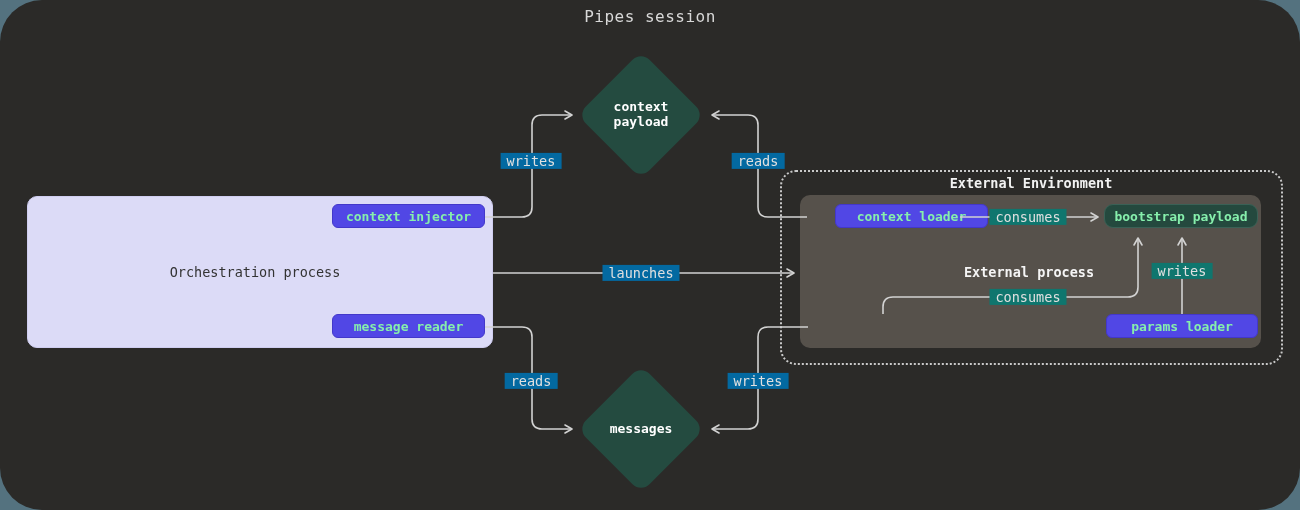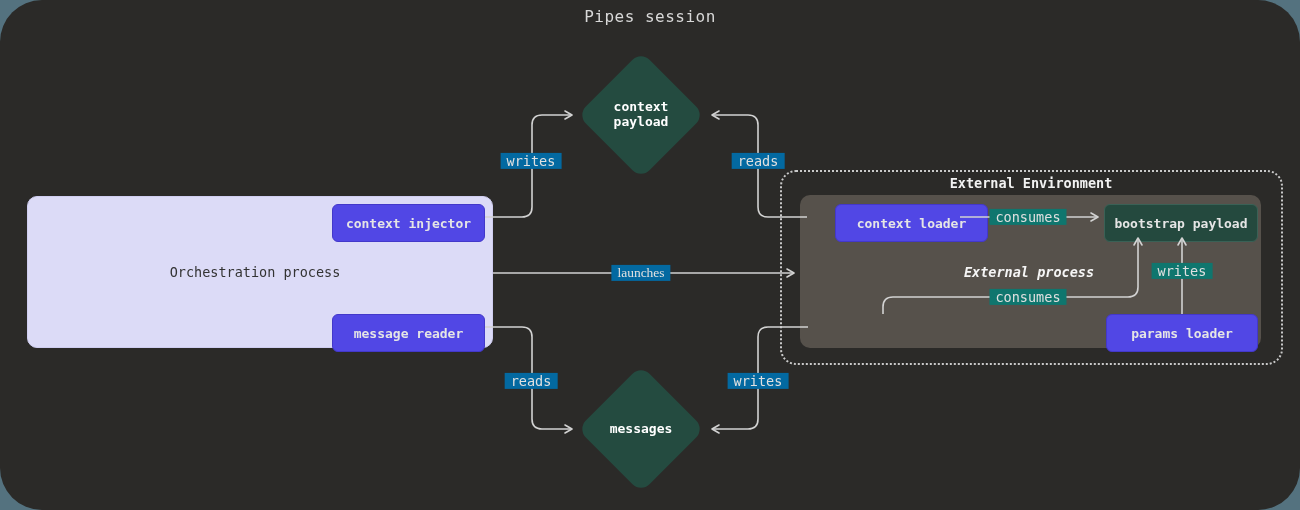--- a/index.html
+++ b/index.html
@@ -28,26 +28,26 @@
   .env-label{
     position:absolute;left:1031px;top:183px;transform:translate(-50%,-50%);
     color:#f2f2f2;font-size:13.5px;font-weight:bold;white-space:nowrap;
   }
   .proc-box{
     position:absolute;left:800px;top:195px;width:461px;height:153px;
     background:#56514b;border-radius:10px;
   }
   .proc-label{
     position:absolute;left:1029px;top:272px;transform:translate(-50%,-50%);
-    color:#f5f5f5;font-size:13.5px;font-weight:bold;white-space:nowrap;font-style:italic;
+    color:#f5f5f5;font-size:13.5px;font-weight:bold;white-space:nowrap;
   }
   .node{
-    position:absolute;height:38px;border-radius:6px;
+    position:absolute;height:24px;border-radius:6px;
     display:flex;align-items:center;justify-content:center;
-    color:#e5e5e5;font-size:13px;font-weight:bold;white-space:nowrap;
+    color:#86efac;font-size:13px;font-weight:bold;white-space:nowrap;
   }
   .node.purple{background:#5147e5;border:1px solid #4338ca;}
   .node.teal{background:#24493e;border:1px solid #3a6156;}
   .diamond{
     position:absolute;width:90px;height:90px;border-radius:12px;
     background:#244b40;transform:rotate(45deg);
   }
   .diamond-label{
     position:absolute;transform:translate(-50%,-50%);
     color:#ffffff;font-size:13px;font-weight:bold;text-align:right;
@@ -72,21 +72,21 @@
   <div class="orch-box"></div>
   <div class="orch-label">Orchestration process</div>
   <div class="node purple" style="left:332px;top:204px;width:153px;">context injector</div>
   <div class="node purple" style="left:332px;top:314px;width:153px;">message reader</div>
 
   <div class="env-box"></div>
   <div class="env-label">External Environment</div>
   <div class="proc-box"></div>
   <div class="proc-label">External process</div>
   <div class="node purple" style="left:807px;top:204px;width:153px;margin-left:28px;">context loader</div>
-  <div class="node teal" style="left:1104px;top:204px;width:154px;">bootstrap payload</div>
+  <div class="node teal" style="left:1104px;top:204px;width:154px;border-radius:9px;">bootstrap payload</div>
   <div class="node purple" style="left:1106px;top:314px;width:152px;">params loader</div>
 
   <div class="diamond" style="left:596px;top:70px;"></div>
   <div class="diamond-label" style="left:641px;top:115px;">context
 payload</div>
   <div class="diamond" style="left:596px;top:384px;"></div>
   <div class="diamond-label" style="left:641px;top:429px;">messages</div>
 
   <svg class="edges" viewBox="0 0 1300 510">
     <defs>
@@ -101,19 +101,19 @@
       <path d="M 485 327 H 522 Q 532 327 532 337 V 419 Q 532 429 542 429 H 572" marker-end="url(#arrow)"></path>
       <path d="M 808 327 H 768 Q 758 327 758 337 V 419 Q 758 429 748 429 H 712" marker-end="url(#arrow)"></path>
       <path d="M 960 217 H 1098" marker-end="url(#arrow)"></path>
       <path d="M 883 314 V 307 Q 883 297 893 297 H 1128 Q 1138 297 1138 287 V 238" marker-end="url(#arrow)"></path>
       <path d="M 1182 314 V 238" marker-end="url(#arrow)"></path>
     </g>
   </svg>
 
   <span class="edge-label on-board" style="left:531px;top:161px;">writes</span>
   <span class="edge-label on-board" style="left:758px;top:161px;">reads</span>
-  <span class="edge-label on-board" style="left:641px;top:273px;font-family:Liberation Serif, serif;">launches</span>
+  <span class="edge-label on-board" style="left:641px;top:273px;">launches</span>
   <span class="edge-label on-board" style="left:531px;top:381px;">reads</span>
   <span class="edge-label on-board" style="left:758px;top:381px;">writes</span>
   <span class="edge-label on-proc" style="left:1028px;top:217px;">consumes</span>
   <span class="edge-label on-proc" style="left:1028px;top:297px;">consumes</span>
   <span class="edge-label on-proc" style="left:1182px;top:271px;">writes</span>
 </div>
 
 </body></html>

